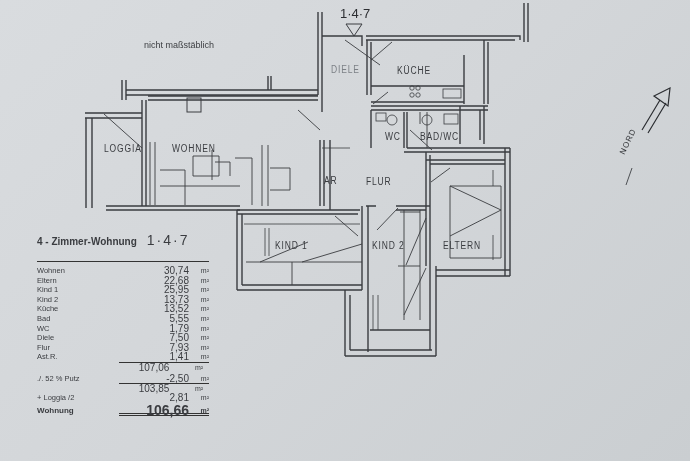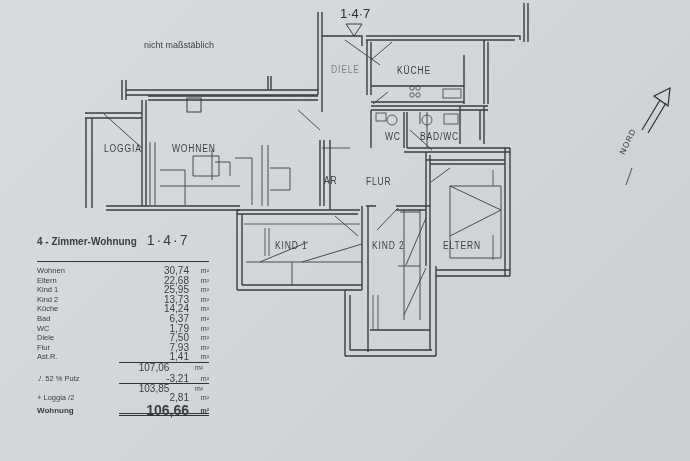--- a/index.html
+++ b/index.html
@@ -177,26 +177,26 @@
           <span class="v">25,95</span>
           <span class="u">m²</span>
         </div>
       <div class="row">
           <span class="n">Kind  2</span>
           <span class="v">13,73</span>
           <span class="u">m²</span>
         </div>
       <div class="row">
           <span class="n">Küche</span>
-          <span class="v">14,24</span>
+          <span class="v">13,52</span>
           <span class="u">m²</span>
         </div>
       <div class="row">
           <span class="n">Bad</span>
-          <span class="v">6,37</span>
+          <span class="v">5,55</span>
           <span class="u">m²</span>
         </div>
       <div class="row">
           <span class="n">WC</span>
           <span class="v">1,79</span>
           <span class="u">m²</span>
         </div>
       <div class="row">
           <span class="n">Diele</span>
           <span class="v">7,50</span>
@@ -213,21 +213,21 @@
           <span class="u">m²</span>
         </div>
       <div class="row sum">
           <span class="n"></span>
           <span class="v">107,06</span>
           <span class="u">m²</span>
         </div>
       <div class="gap"></div>
       <div class="row">
           <span class="n">./. 52 % Putz</span>
-          <span class="v">-3,21</span>
+          <span class="v">-2,50</span>
           <span class="u">m²</span>
         </div>
       <div class="row sum">
           <span class="n"></span>
           <span class="v">103,85</span>
           <span class="u">m²</span>
         </div>
       <div class="row">
           <span class="n">+ Loggia /2</span>
           <span class="v">2,81</span>

